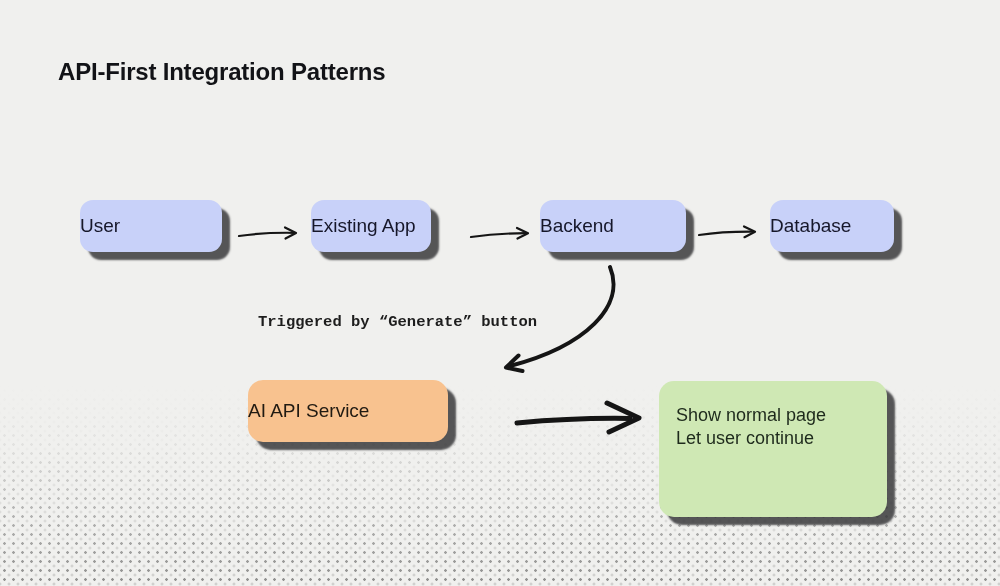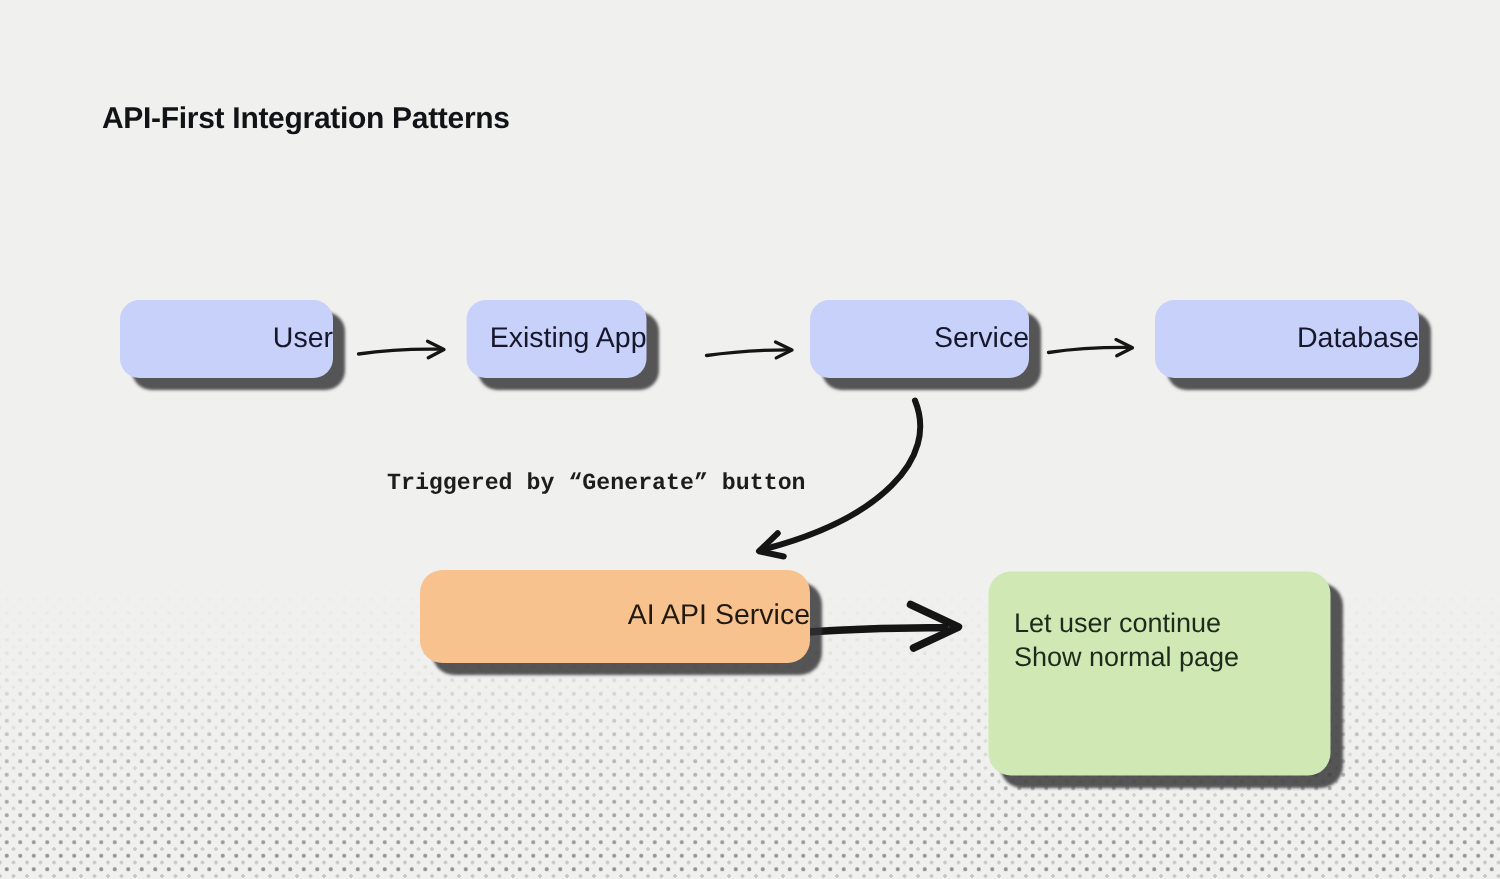--- a/index.html
+++ b/index.html
@@ -26,47 +26,47 @@
     position:absolute;left:0;right:0;bottom:0;height:200px;
     background:linear-gradient(to bottom,
       #f0f0ee 0%,
       rgba(240,240,238,0.85) 30%,
       rgba(240,240,238,0.45) 60%,
       rgba(240,240,238,0.05) 100%);
   }
 
   .page-title{
     position:absolute;left:58px;top:58px;
-    font-size:20px;font-weight:600;color:#121317;
-    letter-spacing:-0.2px;margin:10px;
+    font-size:24px;font-weight:600;color:#121317;
+    letter-spacing:-0.2px;margin:0;
   }
 
   .annotation{
     position:absolute;
     font-family:"Liberation Mono","DejaVu Sans Mono",monospace;
     font-weight:700;font-size:15.5px;color:#1d1d1d;
     white-space:nowrap;
   }
   .annotation.core{left:366px;top:162px;}
   .annotation.trigger{left:258px;top:313px;}
 
   .node{
-    position:absolute;display:flex;align-items:center;justify-content:flex-end;
+    position:absolute;display:flex;align-items:center;justify-content:flex-start;
     font-size:19px;font-weight:500;color:#16172a;
     border-radius:13px;
     box-shadow:8px 8px 2px rgba(50,50,52,0.82);
     text-align:center;
   }
   .node.blue{background:#c8d1f9;}
   .node.orange{background:#f8c28f;color:#201a12;}
   .node-user{left:80px;top:200px;width:142px;height:52px;}
   .node-existing{left:311px;top:200px;width:120px;height:52px;}
   .node-backend{left:540px;top:200px;width:146px;height:52px;}
-  .node-database{left:770px;top:200px;width:176px;height:52px;}
-  .node-ai{left:280px;top:380px;width:260px;height:62px;border-radius:15px;}
+  .node-database{left:770px;top:200px;width:124px;height:52px;}
+  .node-ai{left:248px;top:380px;width:200px;height:62px;border-radius:15px;}
 
   .note{
     position:absolute;left:659px;top:381px;width:228px;height:136px;
     background:#cfe8b4;border-radius:15px;
     box-shadow:8px 8px 2px rgba(50,50,52,0.82);
     box-sizing:border-box;padding:23px 12px 0 17px;
     color:#1e2a1c;font-size:18px;line-height:23px;
   }
   .note-heading{margin:0 0 23px 0;}
   .note-line{margin:0;}
@@ -112,27 +112,27 @@
     </g>
   </svg>
 
   <div class="node blue node-user">
     <span>User</span>
   </div>
   <div class="node blue node-existing">
     <span>Existing App</span>
   </div>
   <div class="node blue node-backend">
-    <span>Service</span>
+    <span>Backend</span>
   </div>
   <div class="node blue node-database">
     <span>Database</span>
   </div>
   <div class="node orange node-ai">
     <span>AI API Service</span>
   </div>
 
   <div class="note">
+    <p class="note-line">Show normal page</p>
     <p class="note-line">Let user continue</p>
-    <p class="note-line">Show normal page</p>
   </div>
 
 </div>
 
 </body></html>

